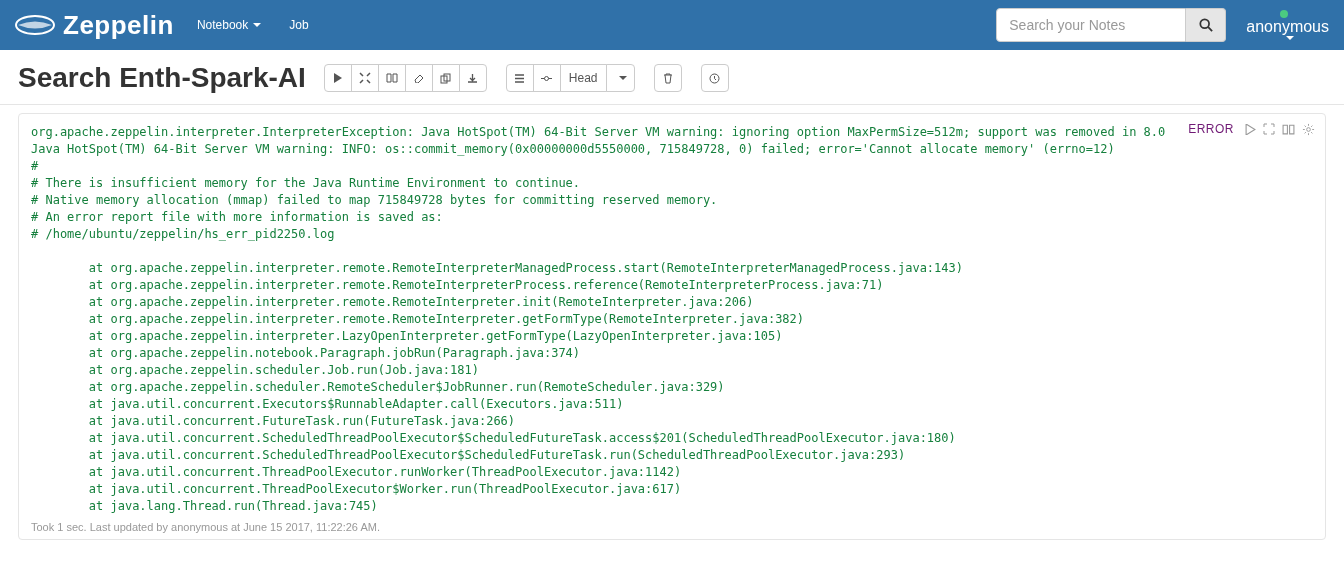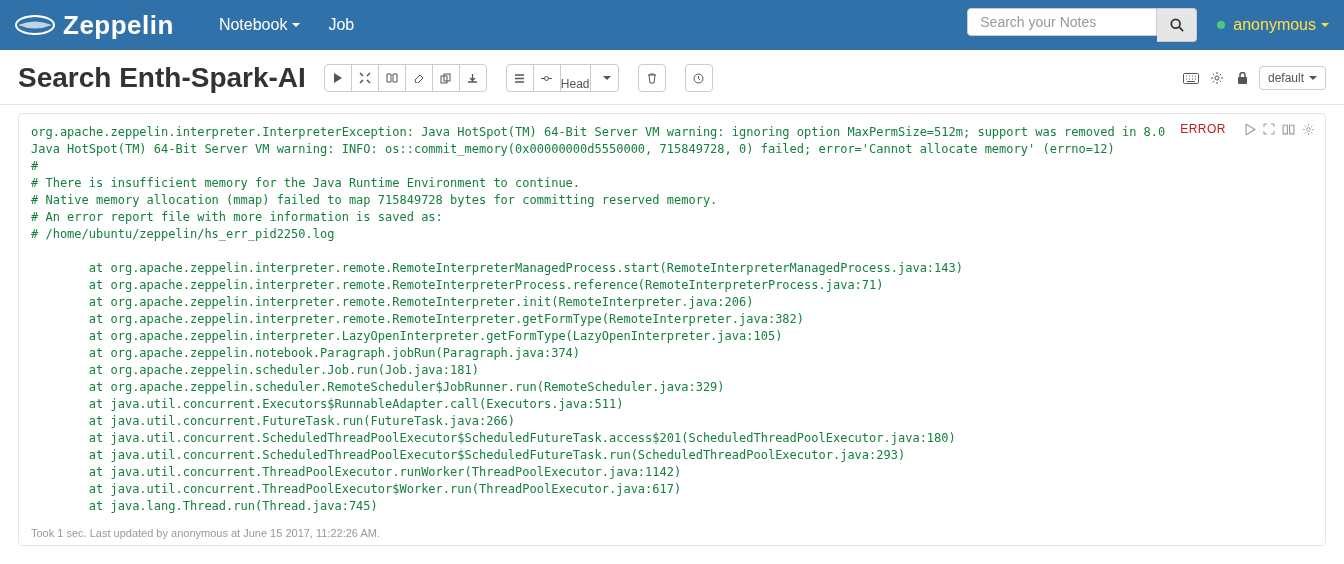--- a/index.html
+++ b/index.html
@@ -1,45 +1,45 @@
 <!DOCTYPE html>
 <html><head>
 <meta charset="utf-8">
 <style>
   * { box-sizing: border-box; margin: 0; padding: 0; }
   body { font-family: -apple-system, BlinkMacSystemFont, "Segoe UI", Helvetica, Arial, sans-serif; font-size: 14px; background: #fff; width: 1344px; }
   .navbar { background: #3071a9; height: 50px; display: flex; align-items: center; padding: 0 15px; color: #fff; }
-  .brand { display: flex; align-items: center; font-size: 26px; font-weight: bold; margin-right: 31px; letter-spacing: 0.5px; text-align: right; }
+  .brand { display: flex; align-items: center; font-size: 26px; font-weight: bold; margin-right: 9px; letter-spacing: 0.5px; text-align: right; }
   .brand svg { margin-right: 8px; }
-  .nav-link { color: #fff; padding: 0 14px; font-size: 16px; cursor: pointer; display: flex; align-items: center; }
+  .nav-link { color: #fff; padding: 0 14px; font-size: 12px; cursor: pointer; display: flex; align-items: center; }
   .caret { display: inline-block; width: 0; height: 0; margin-left: 5px; vertical-align: middle; border-top: 4px solid; border-right: 4px solid transparent; border-left: 4px solid transparent; }
   .nav-right { margin-left: auto; display: flex; align-items: center; }
   .search-group { display: flex; }
-  .search-input { width: 190px; height: 28px; padding: 6px 12px; font-size: 14px; border: 1px solid #ccc; border-radius: 4px 0 0 4px; background: #fff; color: #555; outline: none; }
+  .search-input { width: 190px; height: 34px; padding: 6px 12px; font-size: 14px; border: 1px solid #ccc; border-radius: 4px 0 0 4px; background: #fff; color: #555; outline: none; }
   .search-input::placeholder { color: #999; }
   .search-btn { height: 34px; width: 40px; background: #e6e6e6; border: 1px solid #ccc; border-left: none; border-radius: 0 4px 4px 0; display: flex; align-items: center; justify-content: center; cursor: pointer; color: #333; }
-  .user-menu { margin-left: 20px; color: #fde047; font-size: 16px; display: flex; align-items: center; cursor: pointer; }
+  .user-menu { margin-left: 20px; color: #ffffff; font-size: 16px; display: flex; align-items: center; cursor: pointer; flex-direction: column; }
   .status-dot { width: 8px; height: 8px; background: #4bca81; border-radius: 50%; margin-right: 8px; }
   .note-header { display: flex; align-items: center; padding: 12px 18px 10px 18px; border-bottom: 1px solid #e5e5e5; }
   .note-title { font-size: 28px; font-weight: 600; color: #333; margin-right: 18px; }
   .btn-group { display: inline-flex; margin-right: 5px; }
   .btn { height: 28px; min-width: 28px; padding: 0 7px; background: #fff; border: 1px solid #ccc; color: #555; display: inline-flex; align-items: center; justify-content: center; cursor: pointer; font-size: 12px; }
   .btn-group .btn { border-radius: 0; margin-left: -1px; }
   .btn-group .btn:first-child { border-top-left-radius: 4px; border-bottom-left-radius: 4px; margin-left: 0; }
   .btn-group .btn:last-child { border-top-right-radius: 4px; border-bottom-right-radius: 4px; }
   .spacer { flex: 1; }
   .header-right { display: flex; align-items: center; }
   .header-icon { width: 20px; height: 20px; margin-left: 6px; color: #555; cursor: pointer; display: flex; align-items: center; justify-content: center; }
   .default-btn { height: 24px; padding: 0 8px; background: #fff; border: 1px solid #ccc; border-radius: 4px; color: #555; font-size: 12px; display: inline-flex; align-items: center; cursor: pointer; margin-left: 6px; }
   .paragraph { margin: 8px 18px; border: 1px solid #e5e5e5; border-radius: 4px; padding: 10px 12px 6px 12px; position: relative; }
   .para-controls { position: absolute; top: 8px; right: 10px; display: flex; align-items: center; color: #999; font-size: 12px; }
   .para-controls .ctl { margin-left: 7px; cursor: pointer; display: flex; align-items: center; }
-  .error-label { color: #b91c1c; font-size: 12px; margin-right: 12px; letter-spacing: 0.5px; }
+  .error-label { color: #701a75; font-size: 12px; margin-right: 4px; letter-spacing: 0.5px; }
   .output { font-family: "Menlo", "Monaco", "Consolas", monospace; font-size: 12px; line-height: 17px; color: #15803d; white-space: pre; overflow-x: auto; padding-right: 140px; }
-  .footer-text { font-size: 11px; color: #999; margin-top: 12px; }
+  .footer-text { font-size: 11px; color: #999; margin-top: 6px; }
   svg { display: block; }
 </style>
 </head>
 <body>
 
 <div class="navbar">
   <div class="brand">
     <svg width="40" height="26" viewBox="0 0 40 26">
         <ellipse cx="20" cy="13" rx="19" ry="9" fill="none" stroke="#fff" stroke-width="2"></ellipse>
         <path d="M3 13 Q20 6 37 13 Q20 20 3 13" fill="#fff" opacity="0.7"></path>
@@ -116,21 +116,21 @@
           <path d="M1 2h9M1 5.5h9M1 9h9" stroke="currentColor" stroke-width="1.3"></path>
         </svg>
       </button>
     <button class="btn">
         <svg width="11" height="11" viewBox="0 0 11 11">
           <circle cx="5.5" cy="5.5" r="2" fill="none" stroke="currentColor"></circle>
           <line x1="0" y1="5.5" x2="3.5" y2="5.5" stroke="currentColor"></line>
           <line x1="7.5" y1="5.5" x2="11" y2="5.5" stroke="currentColor"></line>
         </svg>
       </button>
-    <button class="btn" style="padding:0 0;align-items:flex-end;">
+    <button class="btn" style="padding:0 8px;">
         <span>Head</span>
       </button>
     <button class="btn">
         <span class="caret" style="border-top-color:#555"></span>
       </button>
   </div>
 
   <span style="width:14px"></span>
 
   <div class="btn-group">
@@ -147,44 +147,20 @@
     <button class="btn">
         <svg width="11" height="11" viewBox="0 0 11 11">
           <circle cx="5.5" cy="5.5" r="4.5" fill="none" stroke="currentColor"></circle>
           <path d="M5.5 3v2.5L7 7" stroke="currentColor" fill="none"></path>
         </svg>
       </button>
   </div>
 
   <div class="spacer"></div>
 
-  <div class="header-right">
-    <span class="header-icon">
-        <svg width="16" height="11" viewBox="0 0 16 11">
-          <rect x="0.5" y="0.5" width="15" height="10" rx="1" fill="none" stroke="currentColor"></rect>
-          <path d="M3 3h1M6 3h1M9 3h1M12 3h1M3 6h1M6 6h1M9 6h1M12 6h1M4 8.5h8" stroke="currentColor"></path>
-        </svg>
-      </span>
-    <span class="header-icon">
-        <svg width="14" height="14" viewBox="0 0 14 14">
-          <circle cx="7" cy="7" r="2" fill="none" stroke="currentColor"></circle>
-          <path d="M7 1v2M7 11v2M1 7h2M11 7h2M2.8 2.8l1.4 1.4M9.8 9.8l1.4 1.4M2.8 11.2l1.4-1.4M9.8 4.2l1.4-1.4" stroke="currentColor"></path>
-        </svg>
-      </span>
-    <span class="header-icon">
-        <svg width="11" height="13" viewBox="0 0 11 13">
-          <rect x="1" y="5" width="9" height="7" rx="1" fill="currentColor"></rect>
-          <path d="M3 5V3a2.5 2.5 0 015 0v2" fill="none" stroke="currentColor" stroke-width="1.5"></path>
-        </svg>
-      </span>
-    <button class="default-btn">
-        <span>default</span>
-        <span class="caret" style="border-top-color:#555;margin-left:5px"></span>
-      </button>
-  </div>
 </div>
 
 <div class="paragraph">
   <div class="para-controls">
     <span class="error-label">ERROR</span>
     <span class="ctl">
         <svg width="11" height="11" viewBox="0 0 10 10">
           <polygon points="1,0 9,5 1,10" fill="none" stroke="currentColor" stroke-width="1"></polygon>
         </svg>
       </span>

